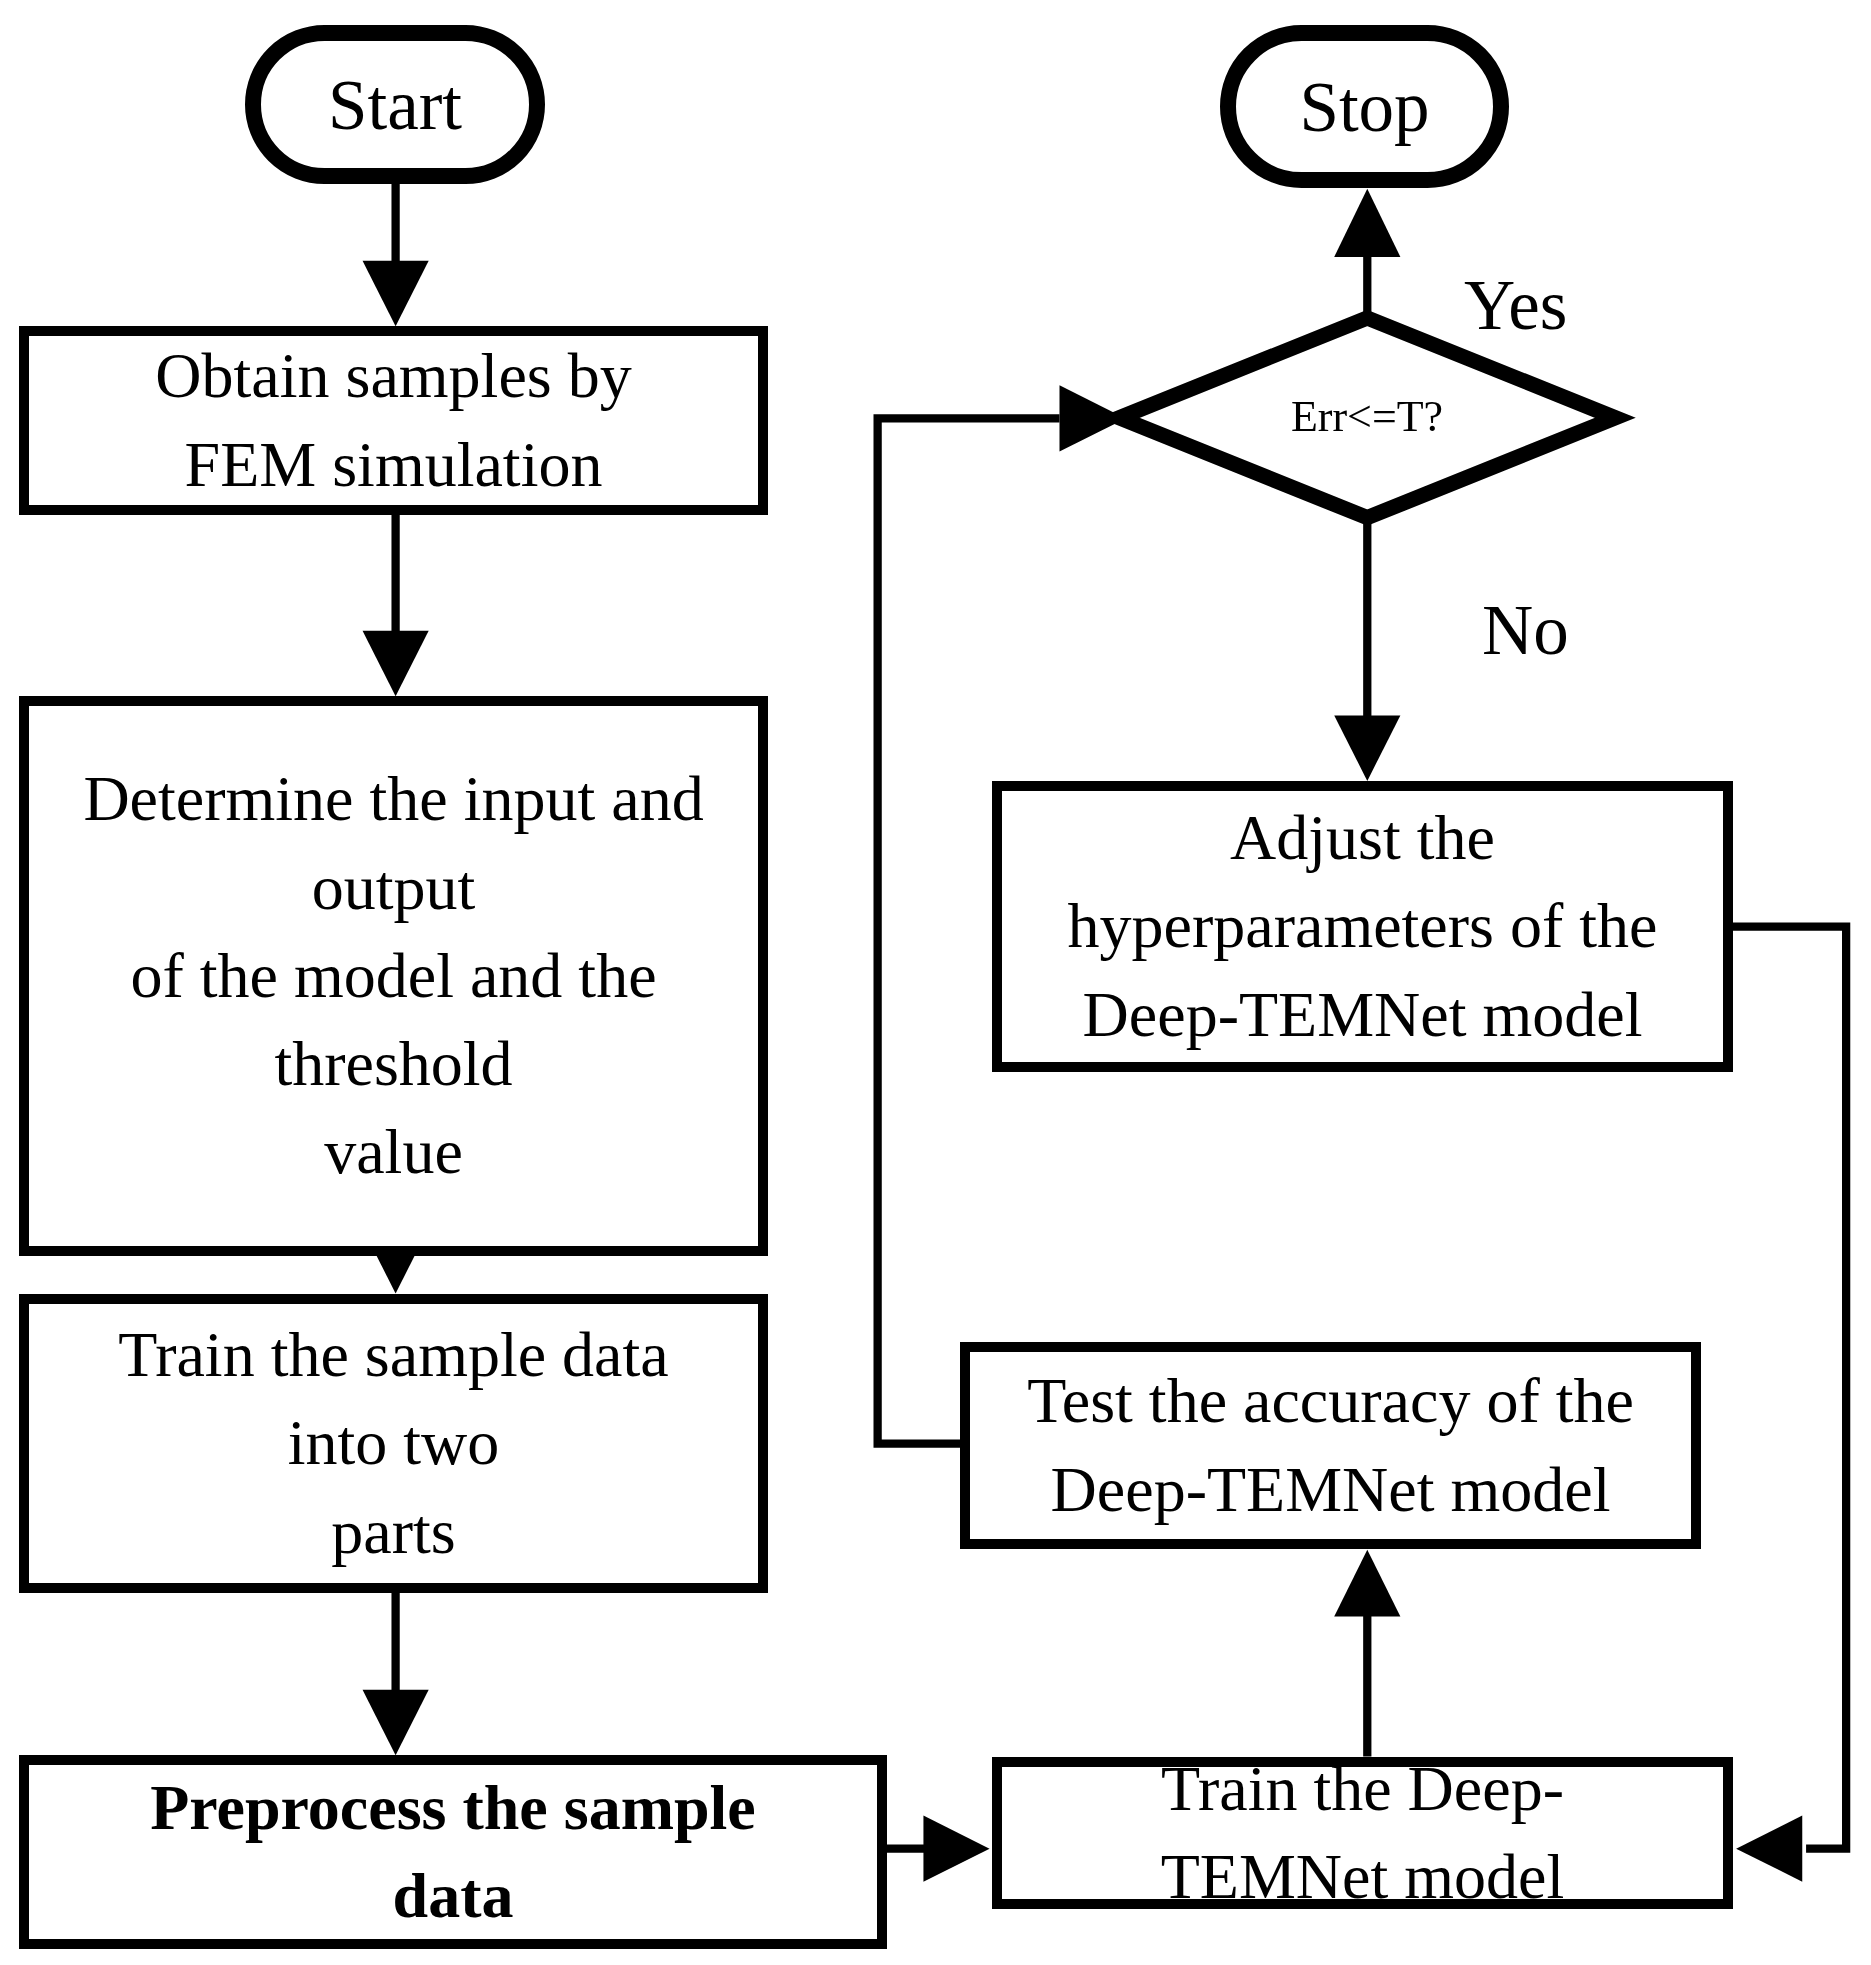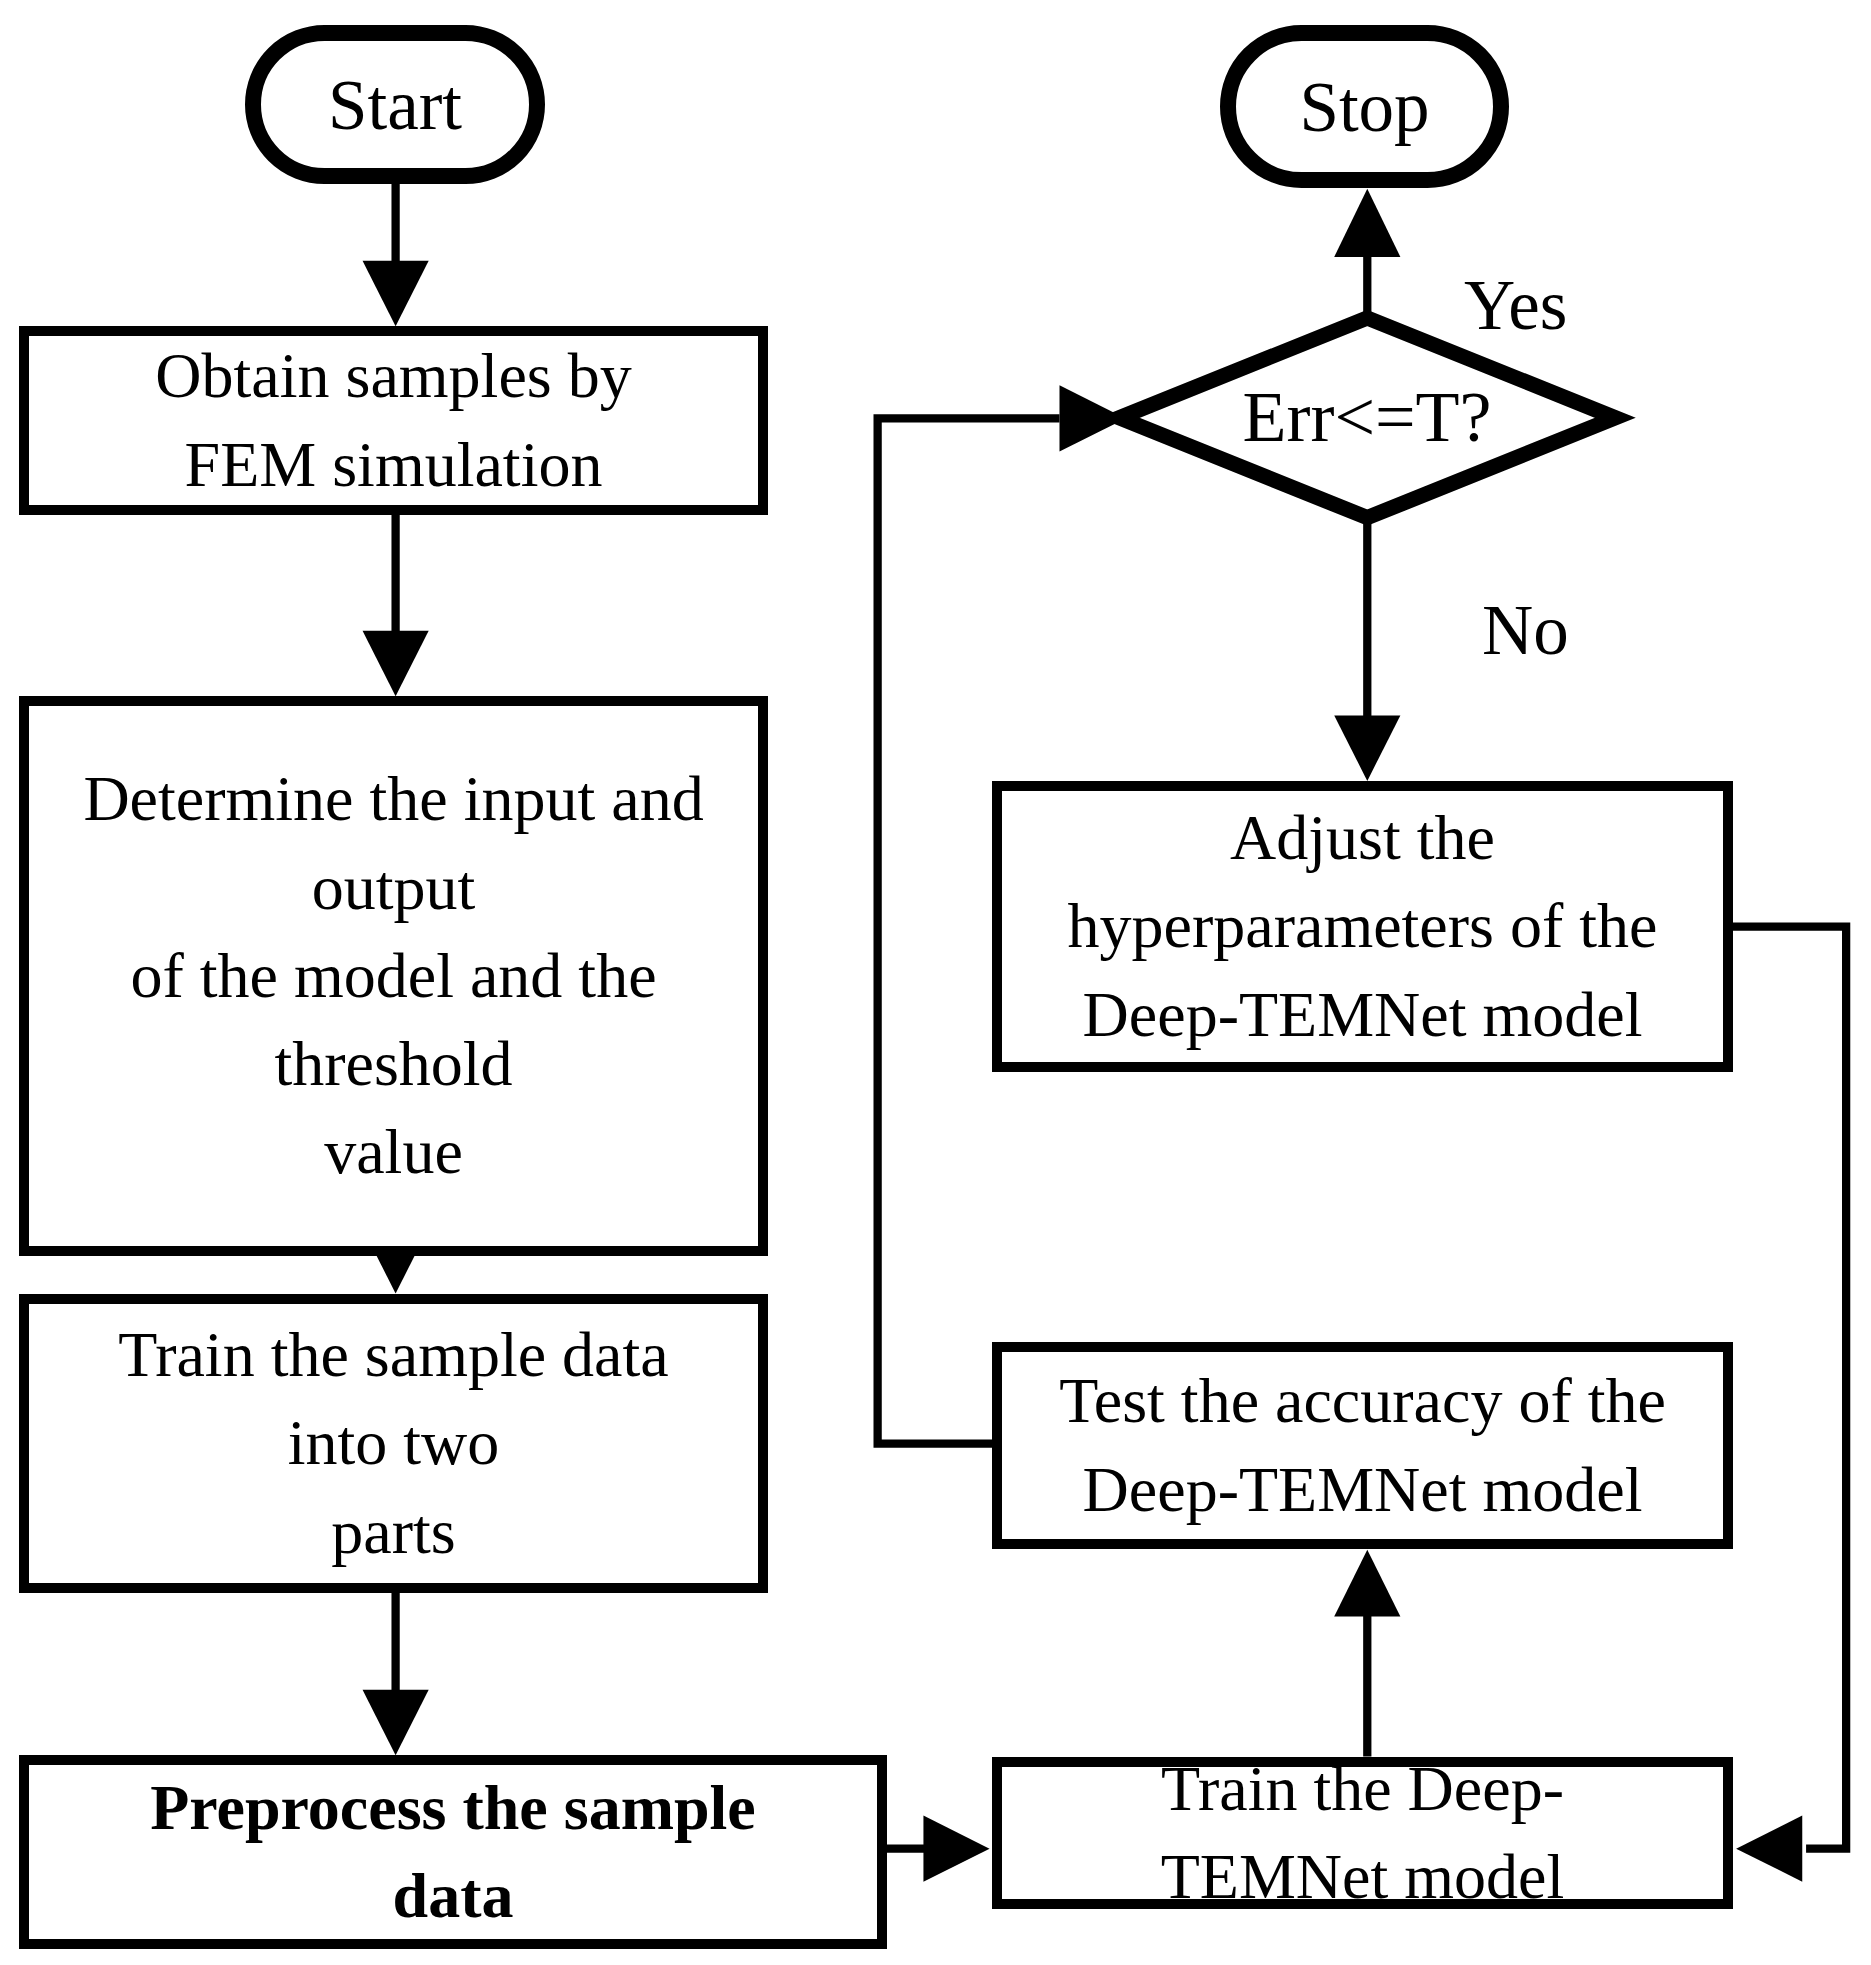--- a/index.html
+++ b/index.html
@@ -43,21 +43,21 @@
     font-size: 71px;
     line-height: 1.1;
   }
   .decision-text {
     position: absolute;
     box-sizing: border-box;
     display: flex;
     align-items: center;
     justify-content: center;
     text-align: center;
-    font-size: 72px;
+    font-size: 44px;
     line-height: 1.1;
     background: transparent;
   }
   .edge-label {
     position: absolute;
     font-size: 71px;
     line-height: 1;
     white-space: nowrap;
   }
   .stroke-line {
@@ -152,21 +152,21 @@
 into two
 parts</div>
 
   <div class="node process" style="left:19px; top:1755px; width:868px; height:194px;font-weight:bold;">Preprocess the sample
 data</div>
 
   <div class="node process" style="left:992px; top:781px; width:741px; height:291px;">Adjust the
 hyperparameters of the
 Deep-TEMNet model</div>
 
-  <div class="node process" style="left:992px; top:1342px; width:741px; height:207px;">Test the accuracy of the
+  <div class="node process" style="left:960px; top:1342px; width:741px; height:207px;">Test the accuracy of the
 Deep-TEMNet model</div>
 
   <div class="node process" style="left:992px; top:1757px; width:741px; height:152px;">Train the Deep-
 TEMNet model</div>
 
   <div class="decision-text" style="left:1119px; top:357px; width:496px; height:121px;">Err&lt;=T?</div>
 
   <div class="edge-label" style="left:1464px; top:270px;">Yes</div>
 
   <div class="edge-label" style="left:1482px; top:595px;">No</div>

